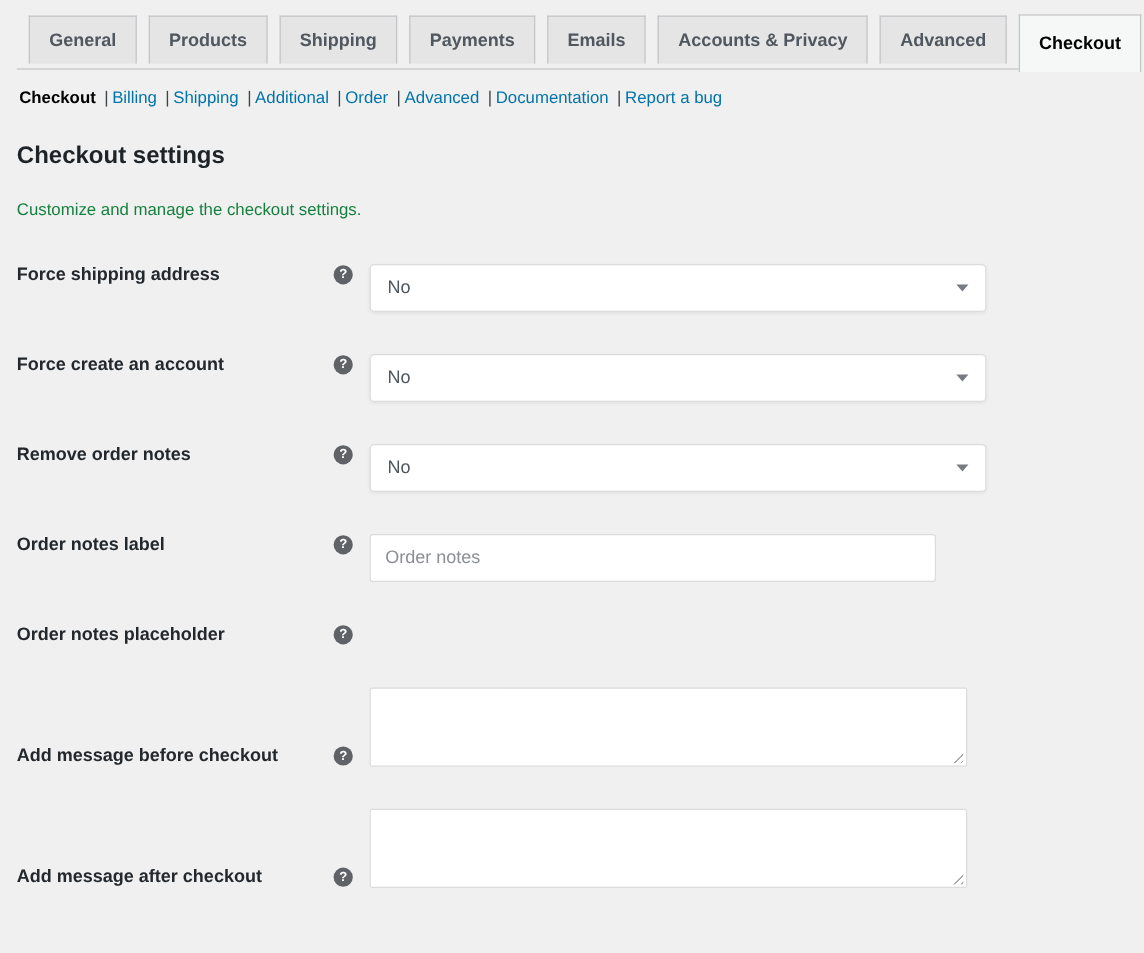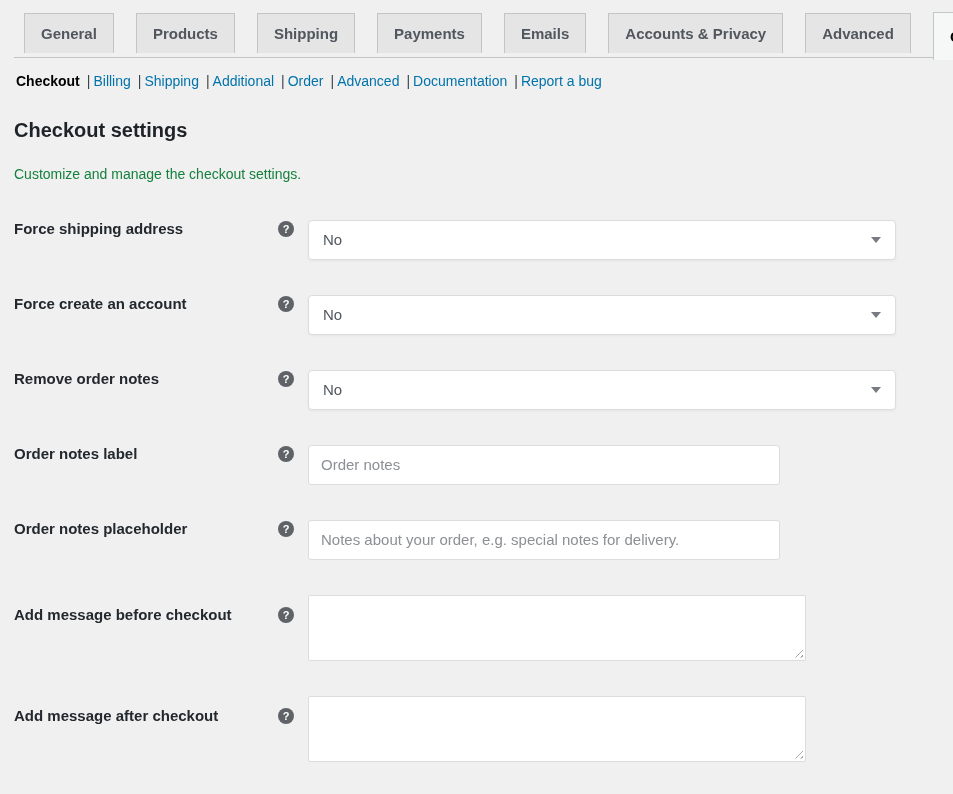--- a/index.html
+++ b/index.html
@@ -11,21 +11,21 @@
     overflow: hidden;
   }
   .wrap { padding: 0 14px; }
 
   
   .nav-tabs {
     height: 58px;
     padding: 13px 0 0 10px;
     border-bottom: 1px solid #c3c4c7;
     display: flex;
-    gap: 22px;
+    gap: 10px;
     align-items: flex-start;
   }
   .nav-tab {
     display: inline-flex;
     align-items: center;
     height: 40px;
     padding: 0 16px;
     background: #e5e5e5;
     border: 1px solid #c3c4c7;
     border-bottom: none;
@@ -81,21 +81,21 @@
     color: #15803d;
   }
 
   
   .settings-form { margin-top: 38px; }
   .form-row {
     display: flex;
     align-items: flex-start;
     margin-bottom: 35px;
   }
-  .form-row.textarea-row { align-items: flex-start; }
+  .form-row.textarea-row { align-items: flex-end; }
   .form-row.textarea-row .label-cell { padding-top: 11px; }
   .label-cell {
     flex: 0 0 294px;
     display: flex;
     align-items: center;
     justify-content: space-between;
     padding-right: 14px;
   }
   .field-label {
     font-size: 15px;
@@ -112,21 +112,21 @@
     font-size: 11px;
     font-weight: 700;
     line-height: 16px;
     text-align: center;
     cursor: pointer;
     user-select: none;
   }
   .field-cell { flex: 0 0 498px; width: 498px; }
 
   .select-box {
-    width: 588px; height: 40px;
+    width: 514px; height: 40px;
     background: #fff;
     border: 1px solid #dcdcde;
     border-radius: 4px;
     box-shadow: 0 1px 3px rgba(0,0,0,0.05);
     display: flex;
     align-items: center;
     justify-content: space-between;
     padding: 16px 14px;
     font-size: 15px;
     color: #50575e;
@@ -245,23 +245,20 @@
       <div class="field-cell">
         <input class="text-input" type="text" placeholder="Order notes" style="">
       </div>
     </div>
 
     <div class="form-row">
       <div class="label-cell">
         <span class="field-label">Order notes placeholder</span>
         <span class="help-tip">?</span>
       </div>
-      <div class="field-cell">
-        <input class="text-input" type="text" placeholder="Notes about your order, e.g. special notes for delivery." style="">
-      </div>
     </div>
 
     <div class="form-row textarea-row">
       <div class="label-cell">
         <span class="field-label">Add message before checkout</span>
         <span class="help-tip">?</span>
       </div>
       <div class="field-cell">
         <div class="textarea-wrap">
           <textarea class="msg-textarea" style=""></textarea>

